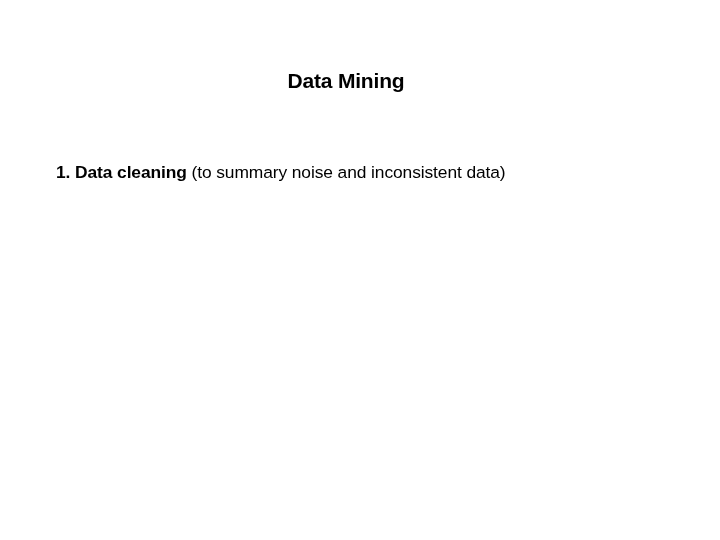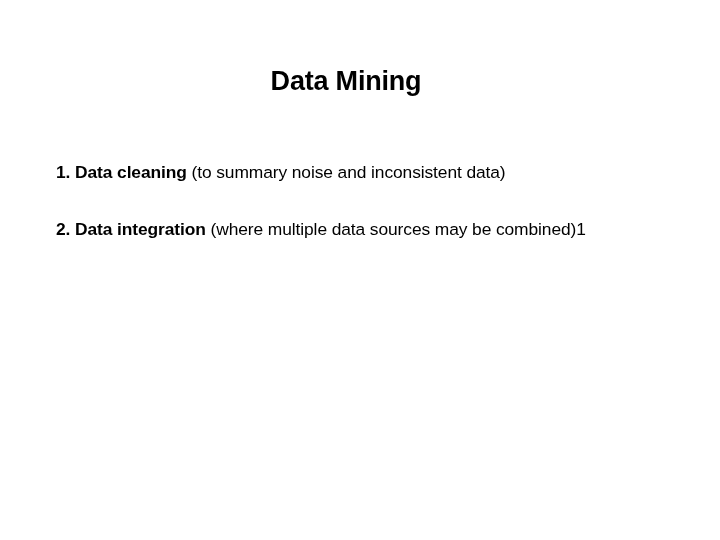--- a/index.html
+++ b/index.html
@@ -21,21 +21,21 @@
     height: 540px;
     background: #ffffff;
     box-sizing: border-box;
   }
   .slide-title {
     position: absolute;
     left: 0;
     top: 64px;
     width: 692px;
     text-align: center;
-    font-size: 27px;
+    font-size: 21px;
     font-weight: bold;
     letter-spacing: -0.2px;
     line-height: 34px;
     color: #000000;
     white-space: nowrap;
   }
   .body-block {
     position: absolute;
     left: 56px;
     top: 148px;
@@ -73,20 +73,17 @@
 <div class="slide">
 
   <div class="slide-title">Data Mining</div>
 
   <div class="body-block">
 
     <p class="item item-1 no-justify">
       <span class="lead">1. Data cleaning</span><span class="rest"> (to summary noise and inconsistent data)</span><span class="tail"></span>
     </p>
 
-    <p class="item item-2 no-justify">
-      <span class="lead">2. Data integration</span><span class="rest"> (where multiple data sources may be combined)</span><span class="tail">1</span>
-    </p>
 
 
 
   </div>
 </div>
 
 </body></html>

